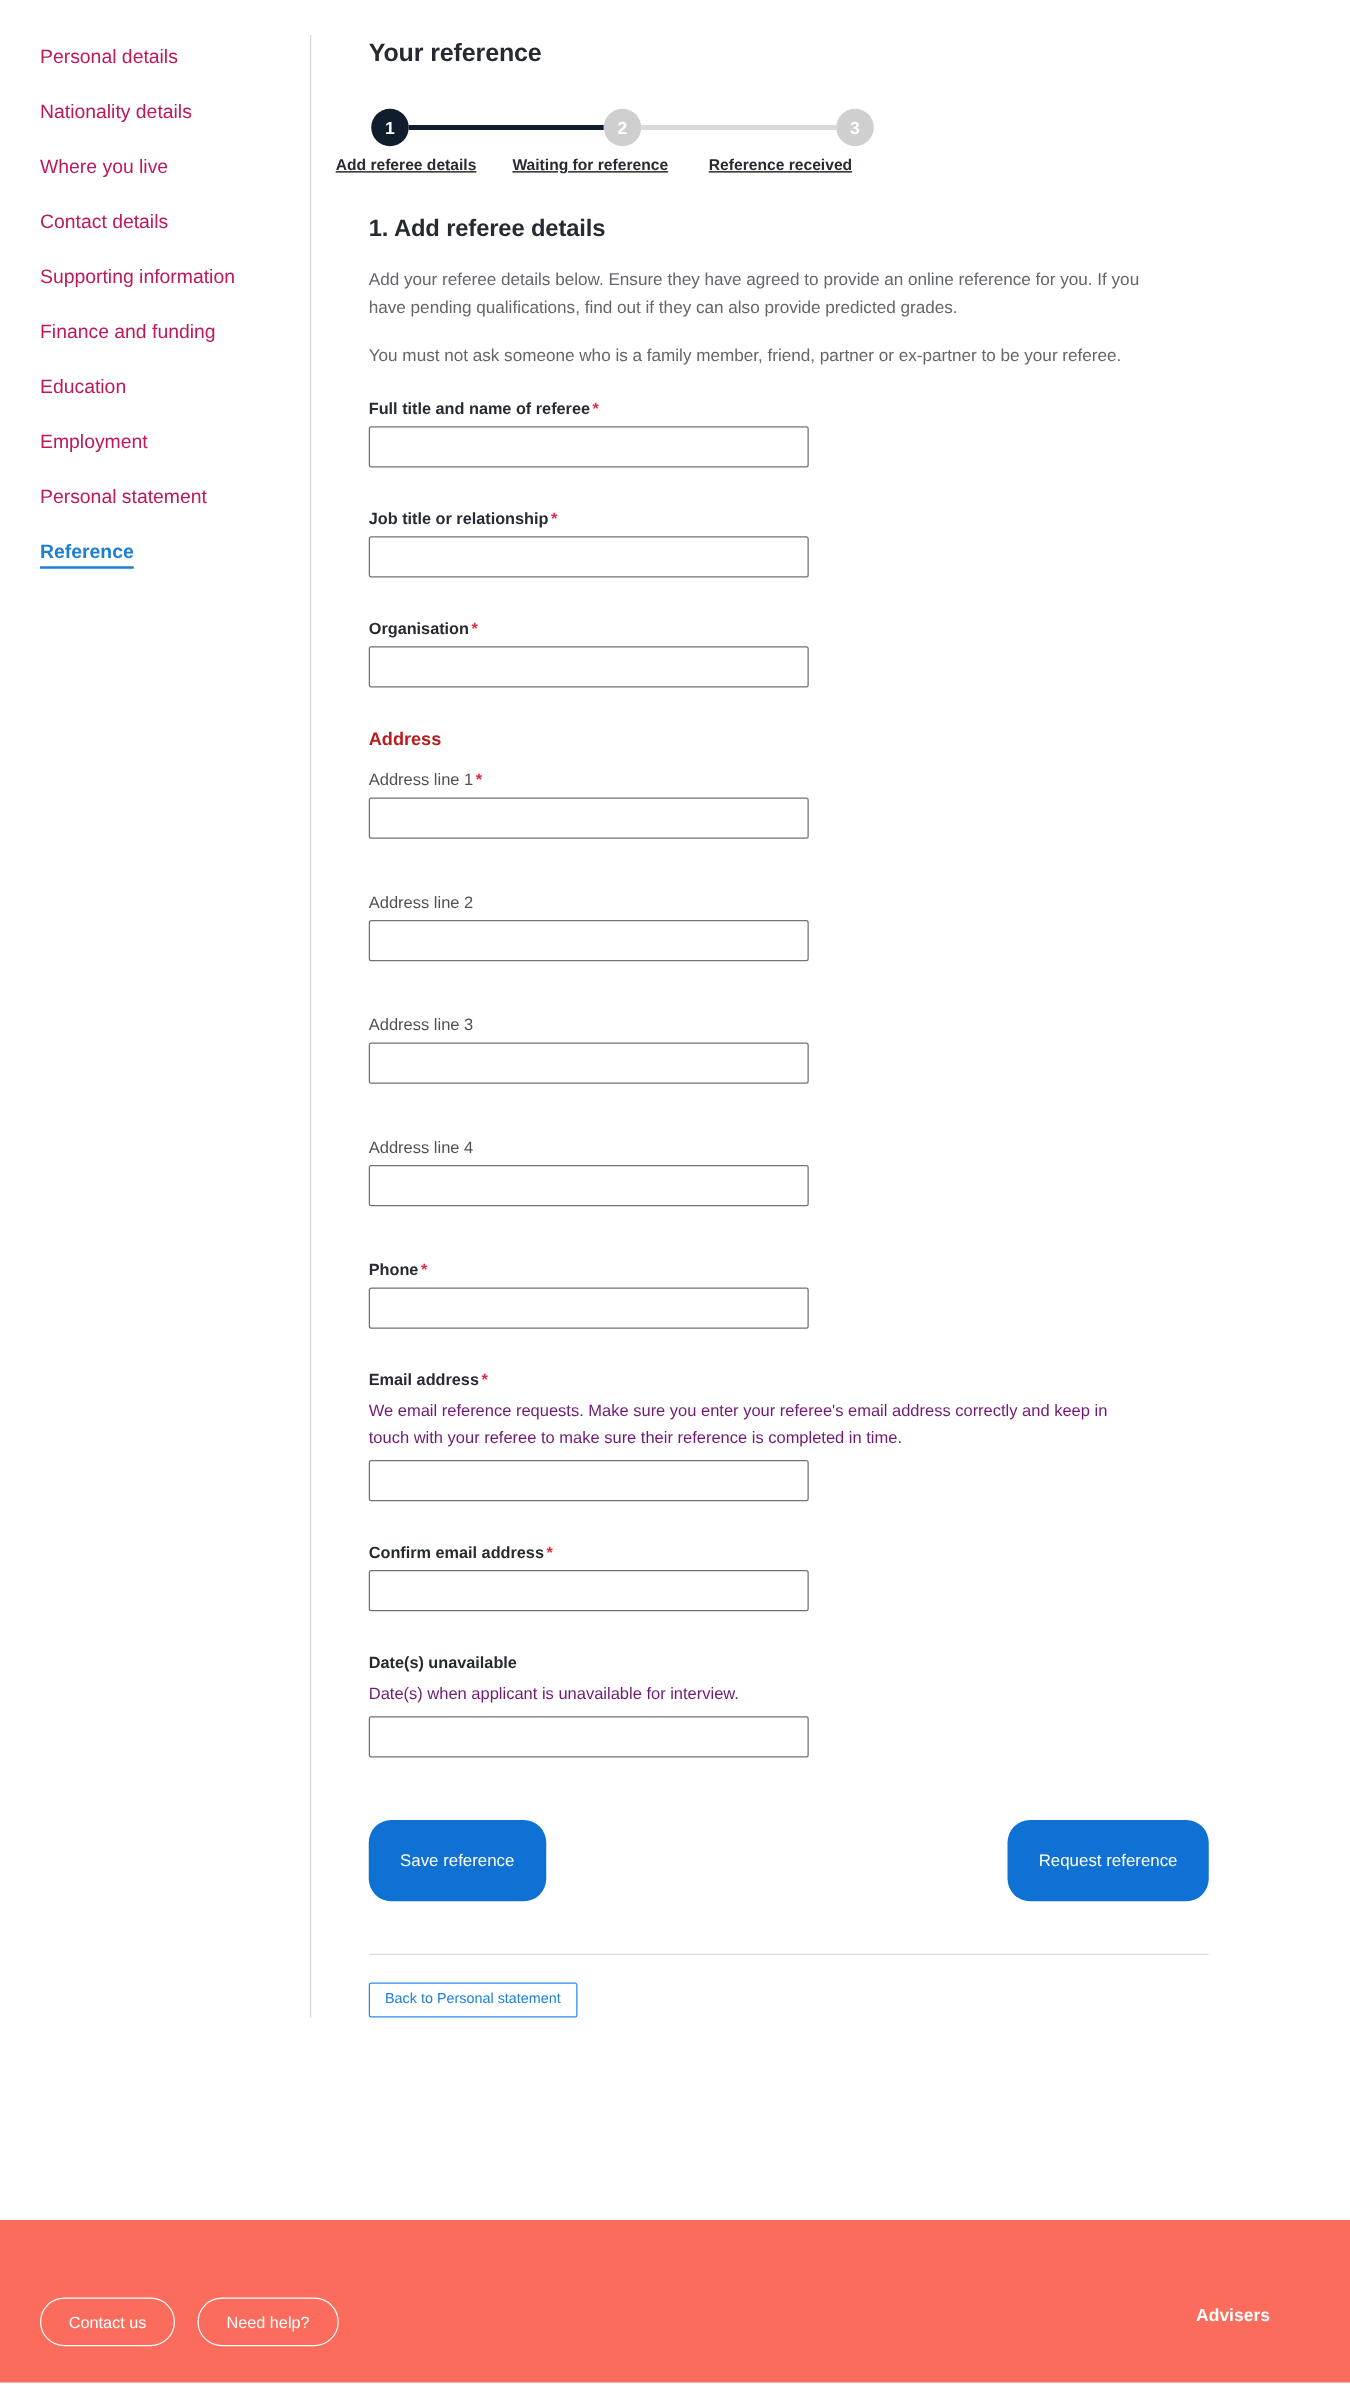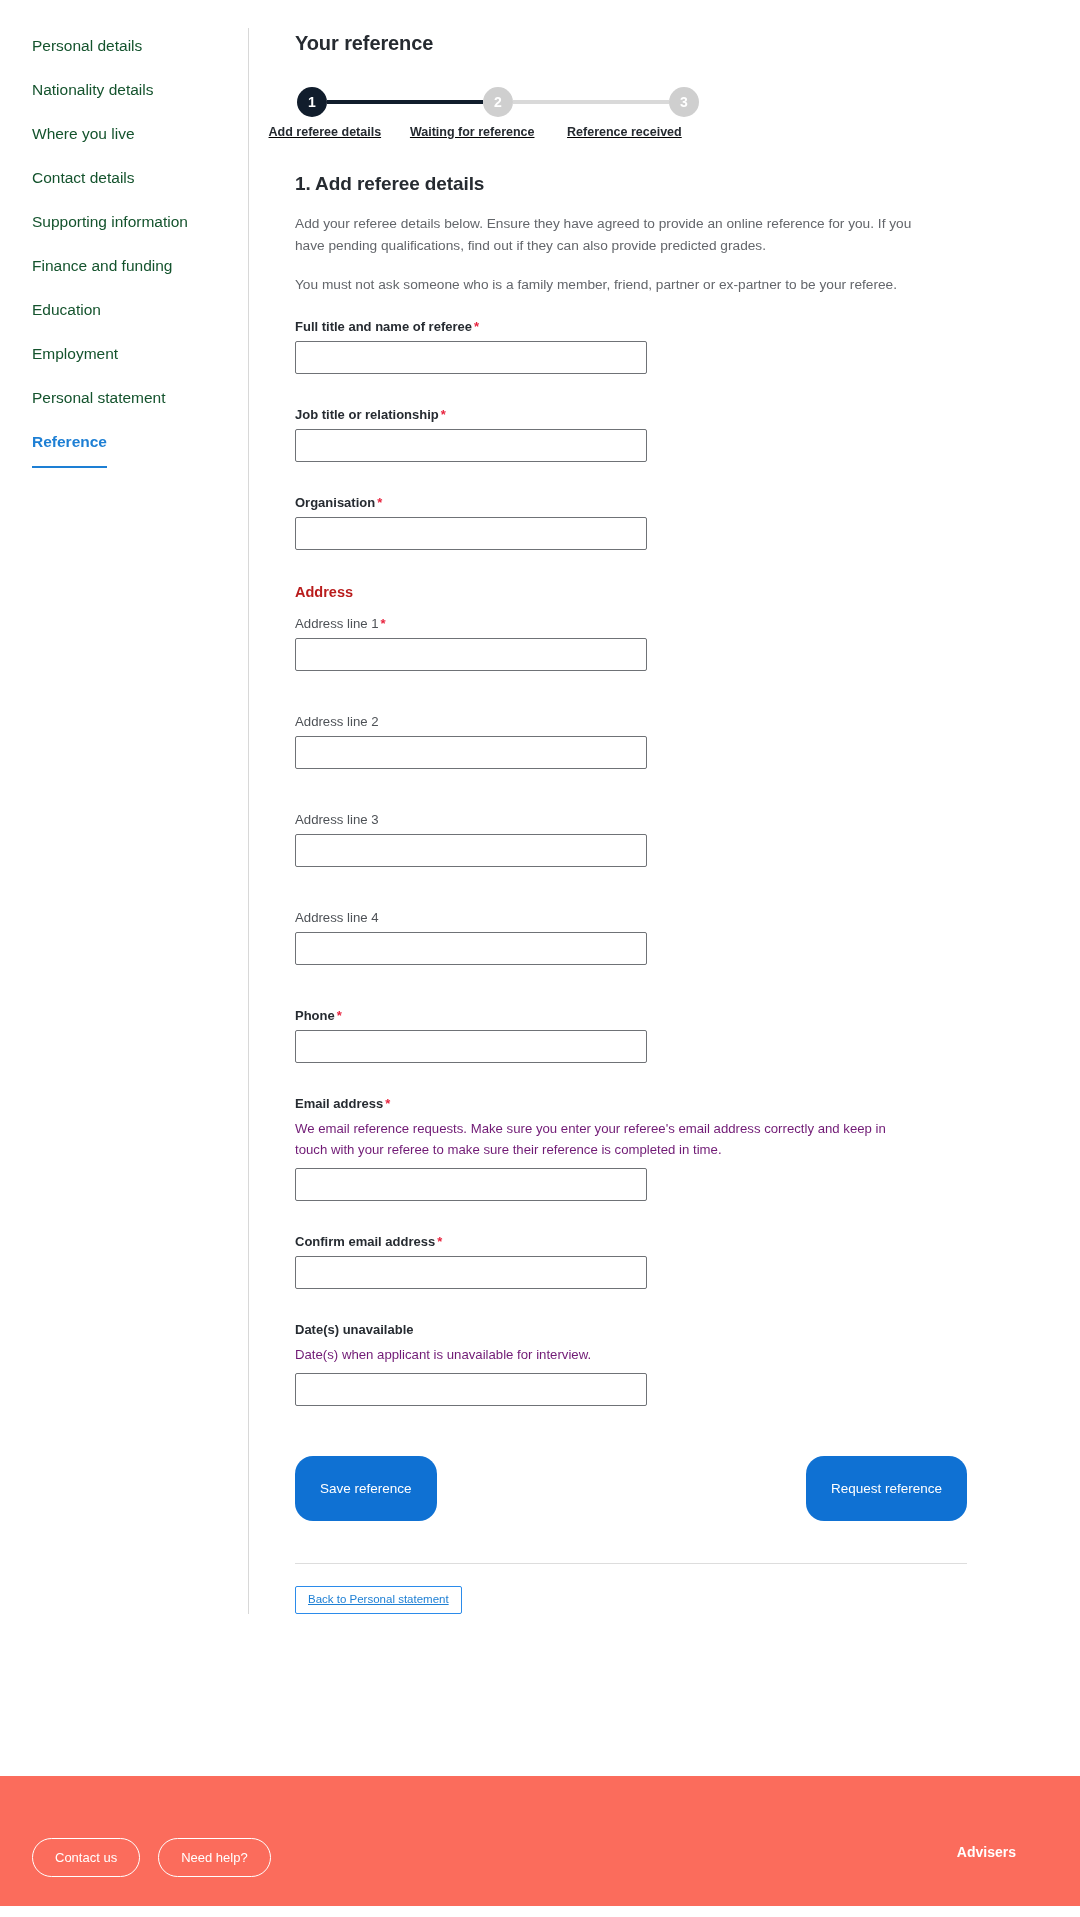--- a/index.html
+++ b/index.html
@@ -40,32 +40,32 @@
     flex: 1 1 auto;
     padding-left: 46px;
     padding-right: 180px;
     padding-top: 4px;
   }
 
   
   .nav-item {
     display: block;
     font-size: 15.5px;
-    color: #14532d;
+    color: #be185d;
     line-height: 1;
     margin-bottom: 28.5px;
     text-decoration: none;
     cursor: pointer;
     width: max-content;
   }
   .nav-item.active {
     color: #1d7fd4;
     font-weight: bold;
     border-bottom: 2.5px solid #1d7fd4;
-    padding-bottom: 16px;
+    padding-bottom: 3px;
   }
 
   
   .page-title {
     font-size: 20px;
     font-weight: bold;
     color: #262b31;
     margin: 0 0 30px 0;
     letter-spacing: -0.1px;
   }
@@ -204,21 +204,20 @@
     margin-top: 22px;
     background: #ffffff;
     border: 1px solid #2b8bea;
     border-radius: 2px;
     color: #1d7fd4;
     font-family: "Liberation Sans", sans-serif;
     font-size: 11.5px;
     padding: 7px 12px;
     cursor: pointer;
     line-height: 1;
-    text-decoration: underline;
   }
 
   
   .footer {
     position: absolute;
     left: 0; right: 0;
     top: 1776px;
     height: 130px;
     background: #fb6c5c;
     padding: 0 32px;

